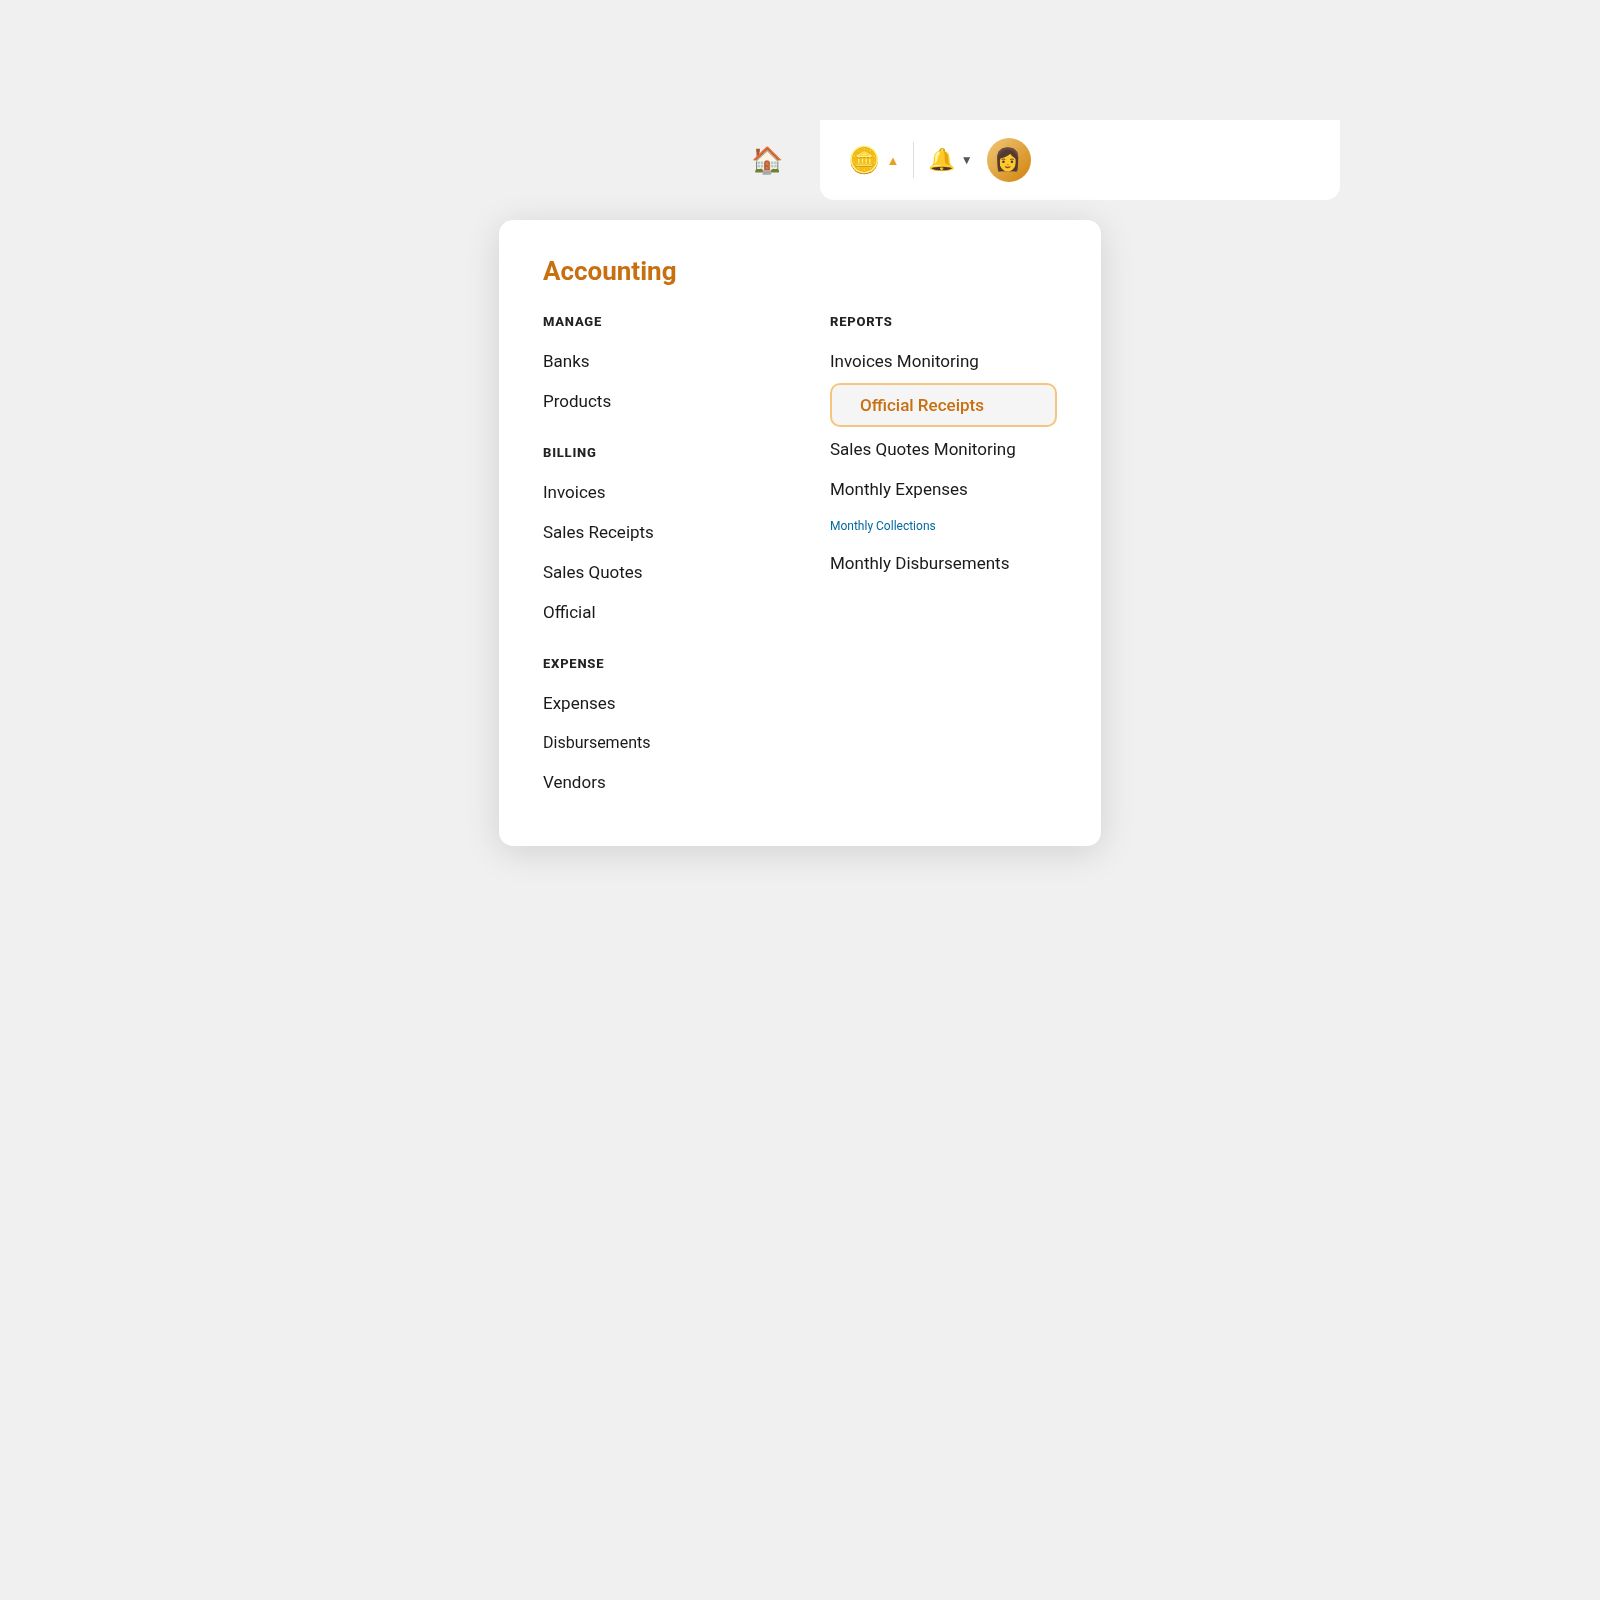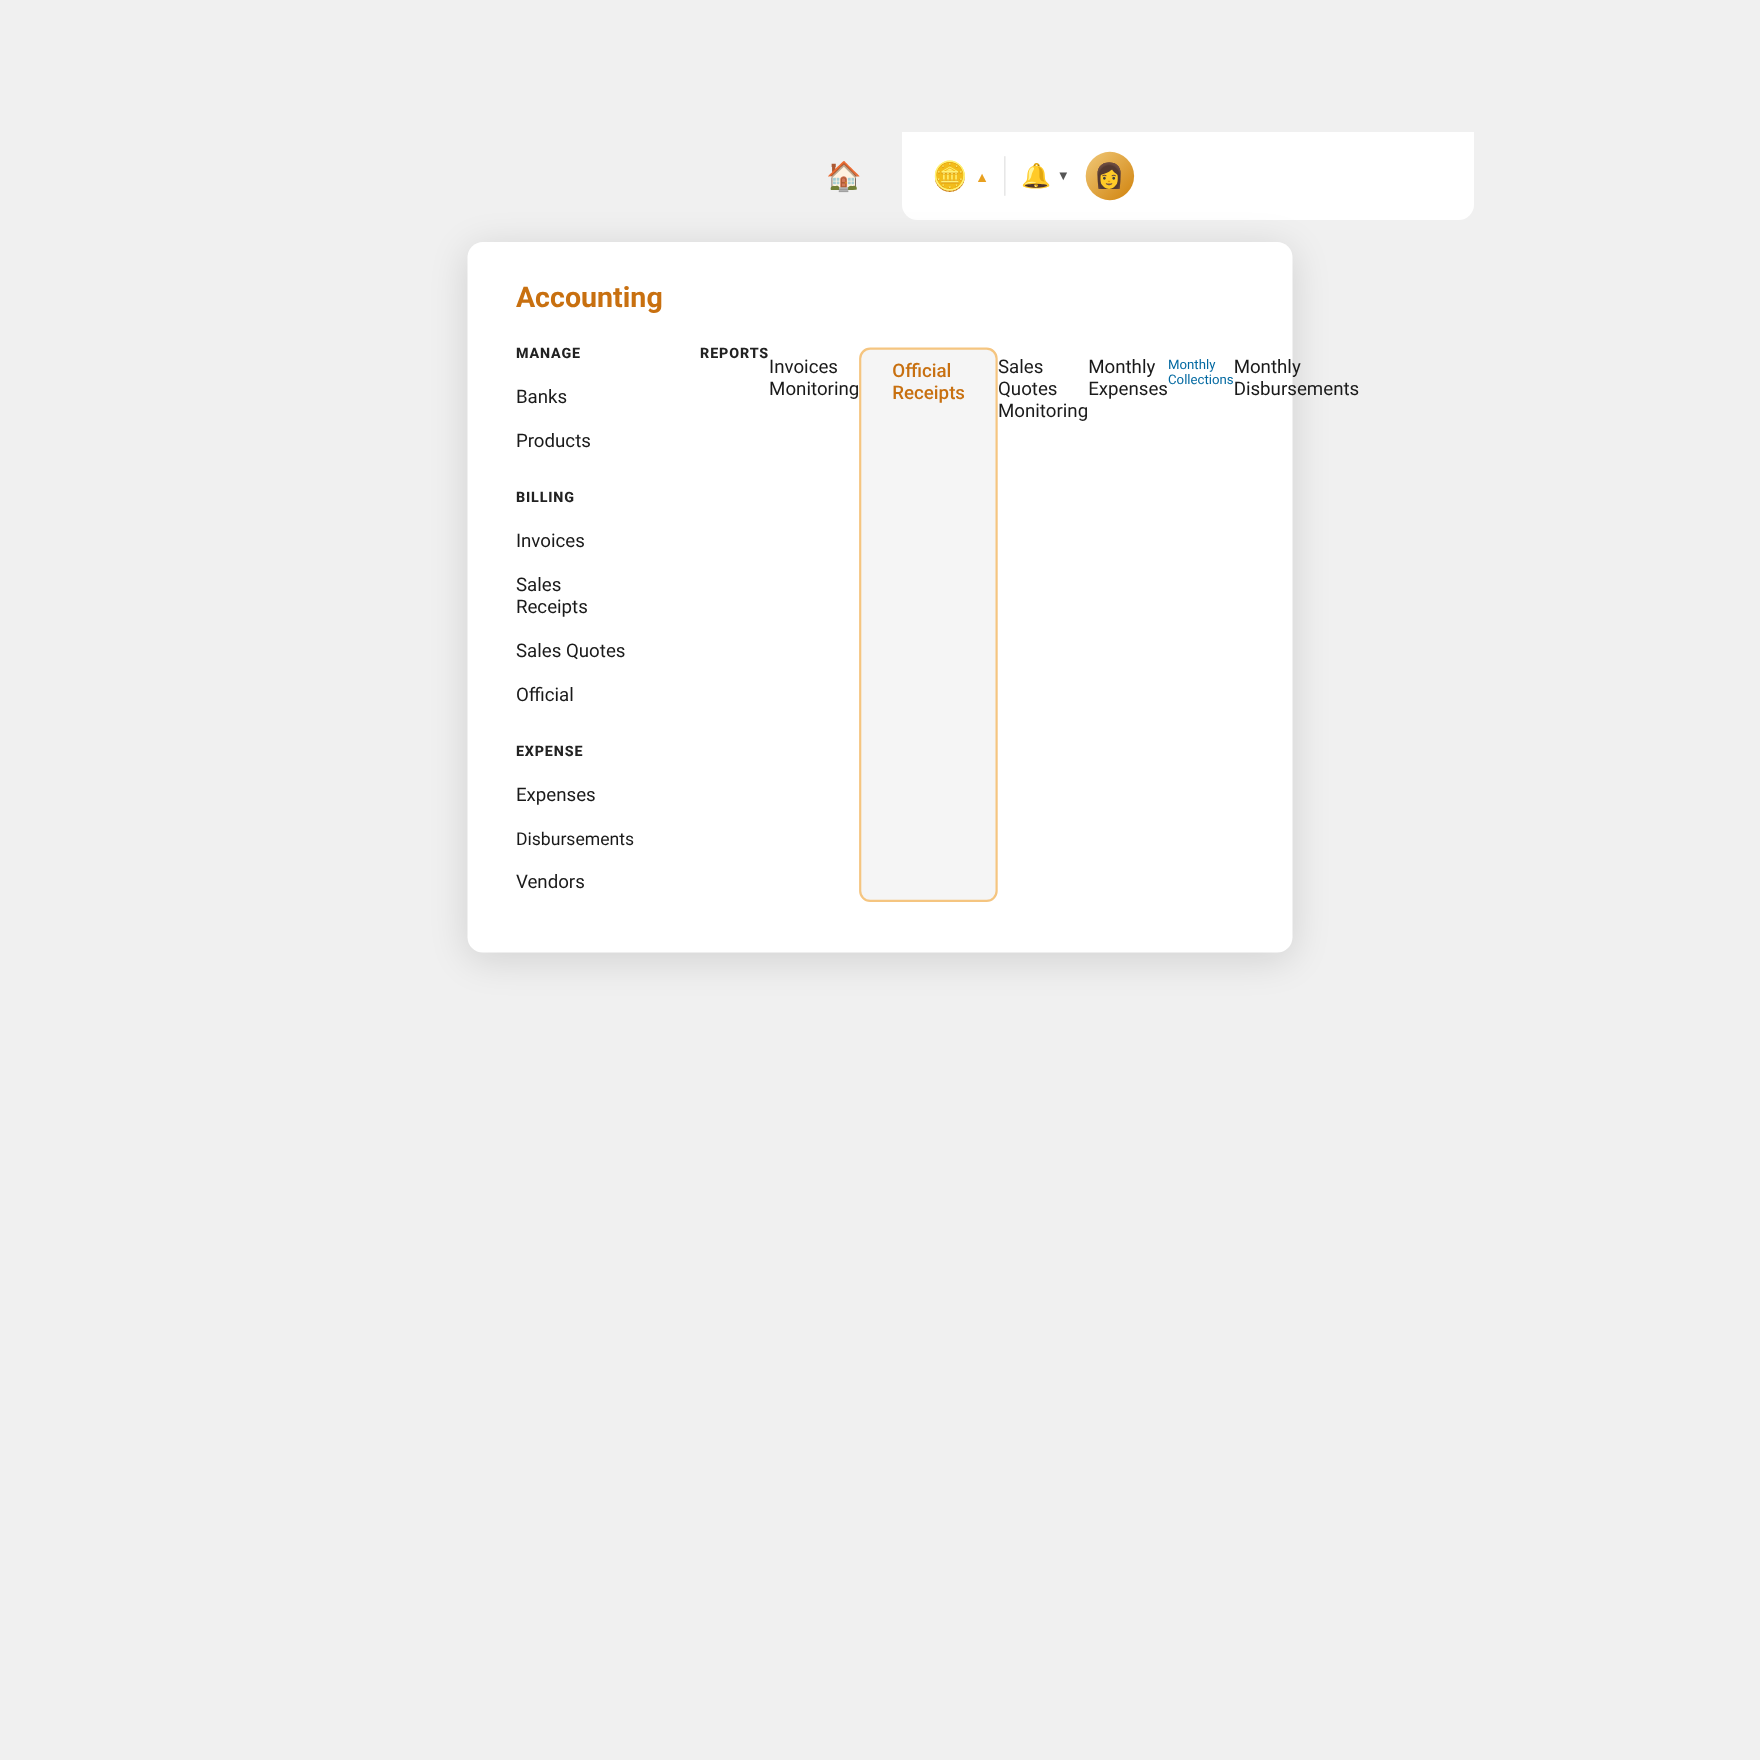--- a/index.html
+++ b/index.html
@@ -42,21 +42,21 @@
     </button>
     <button style="background:none;border:none;cursor:pointer;">
       <div style="width:44px;height:44px;border-radius:50%;background:linear-gradient(135deg,#f0c878,#d0820c);display:flex;align-items:center;justify-content:center;font-size:22px;overflow:hidden;">
         👩
       </div>
     </button>
   </div>
   <div style="flex:1;background:#f0f0f0;"></div>
 </div>
 
-<div style="position:absolute;top:220px;left:50%;transform:translateX(-50%);width:750px;background:white;border-radius:14px;box-shadow:0 6px 36px rgba(0,0,0,0.13);padding:36px 44px 44px 44px;z-index:10;">
+<div style="position:absolute;top:220px;left:50%;transform:translateX(-50%);width:602px;background:white;border-radius:14px;box-shadow:0 6px 36px rgba(0,0,0,0.13);padding:36px 44px 44px 44px;z-index:10;">
 
   <div style="font-size:26px;font-weight:700;color:#C87010;margin-bottom:28px;">Accounting</div>
 
   <div style="display:flex;gap:60px;">
 
     <div style="flex:1;display:flex;flex-direction:column;">
 
       <div style="font-size:13px;font-weight:800;color:#222;letter-spacing:0.06em;margin-bottom:12px;margin-top:0;">MANAGE</div>
       <a href="#" style="font-size:17px;color:#1a1a1a;padding:10px 0;text-decoration:none;display:block;">Banks</a>
       <a href="#" style="font-size:17px;color:#1a1a1a;padding:10px 0;text-decoration:none;display:block;">Products</a>
@@ -66,21 +66,21 @@
       <a href="#" style="font-size:17px;color:#1a1a1a;padding:10px 0;text-decoration:none;display:block;">Sales Receipts</a>
       <a href="#" style="font-size:17px;color:#1a1a1a;padding:10px 0;text-decoration:none;display:block;">Sales Quotes</a>
       <a href="#" style="font-size:17px;color:#1a1a1a;padding:10px 0;text-decoration:none;display:block;">Official</a>
 
       <div style="font-size:13px;font-weight:800;color:#222;letter-spacing:0.06em;margin-top:24px;margin-bottom:12px;">EXPENSE</div>
       <a href="#" style="font-size:17px;color:#1a1a1a;padding:10px 0;text-decoration:none;display:block;">Expenses</a>
       <a href="#" style="font-size:16px;color:#1a1a1a;padding:10px 0;text-decoration:none;display:block;">Disbursements</a>
       <a href="#" style="font-size:17px;color:#1a1a1a;padding:10px 0;text-decoration:none;display:block;">Vendors</a>
     </div>
 
-    <div style="flex:1;display:flex;">
+    <div style="flex:1;display:flex;flex-direction:column;">
 
       <div style="font-size:13px;font-weight:800;color:#222;letter-spacing:0.06em;margin-bottom:12px;margin-top:0;">REPORTS</div>
       <a href="#" style="font-size:17px;color:#1a1a1a;padding:10px 0;text-decoration:none;display:block;">Invoices Monitoring</a>
       <a href="#" style="font-size:17px;color:#C87010;padding:10px 28px;text-decoration:none;display:block;border:2px solid #F5C580;border-radius:10px;background:#f5f5f5;font-weight:500;margin:2px 0;">Official Receipts</a>
       <a href="#" style="font-size:17px;color:#1a1a1a;padding:10px 0;text-decoration:none;display:block;">Sales Quotes Monitoring</a>
       <a href="#" style="font-size:17px;color:#1a1a1a;padding:10px 0;text-decoration:none;display:block;">Monthly Expenses</a>
       <a href="#" style="font-size:12px;color:#0369a1;padding:10px 0;text-decoration:none;display:block;">Monthly Collections</a>
       <a href="#" style="font-size:17px;color:#1a1a1a;padding:10px 0;text-decoration:none;display:block;">Monthly Disbursements</a>
     </div>
   </div>

